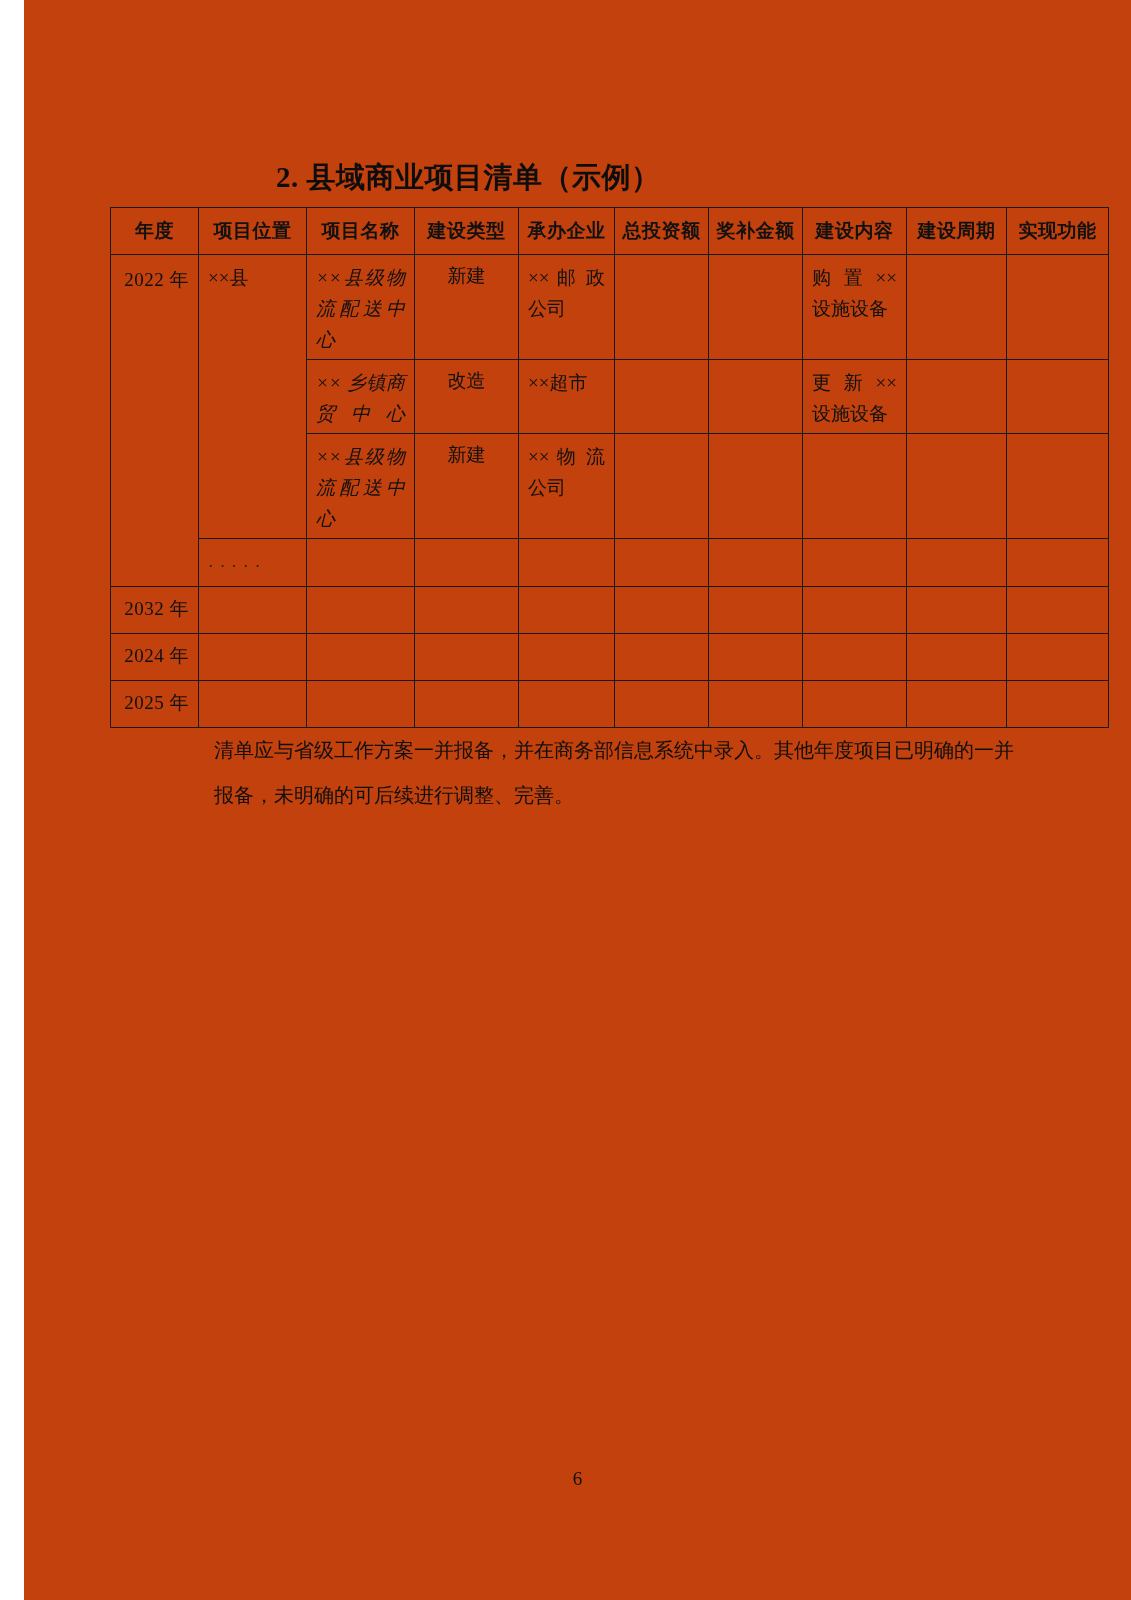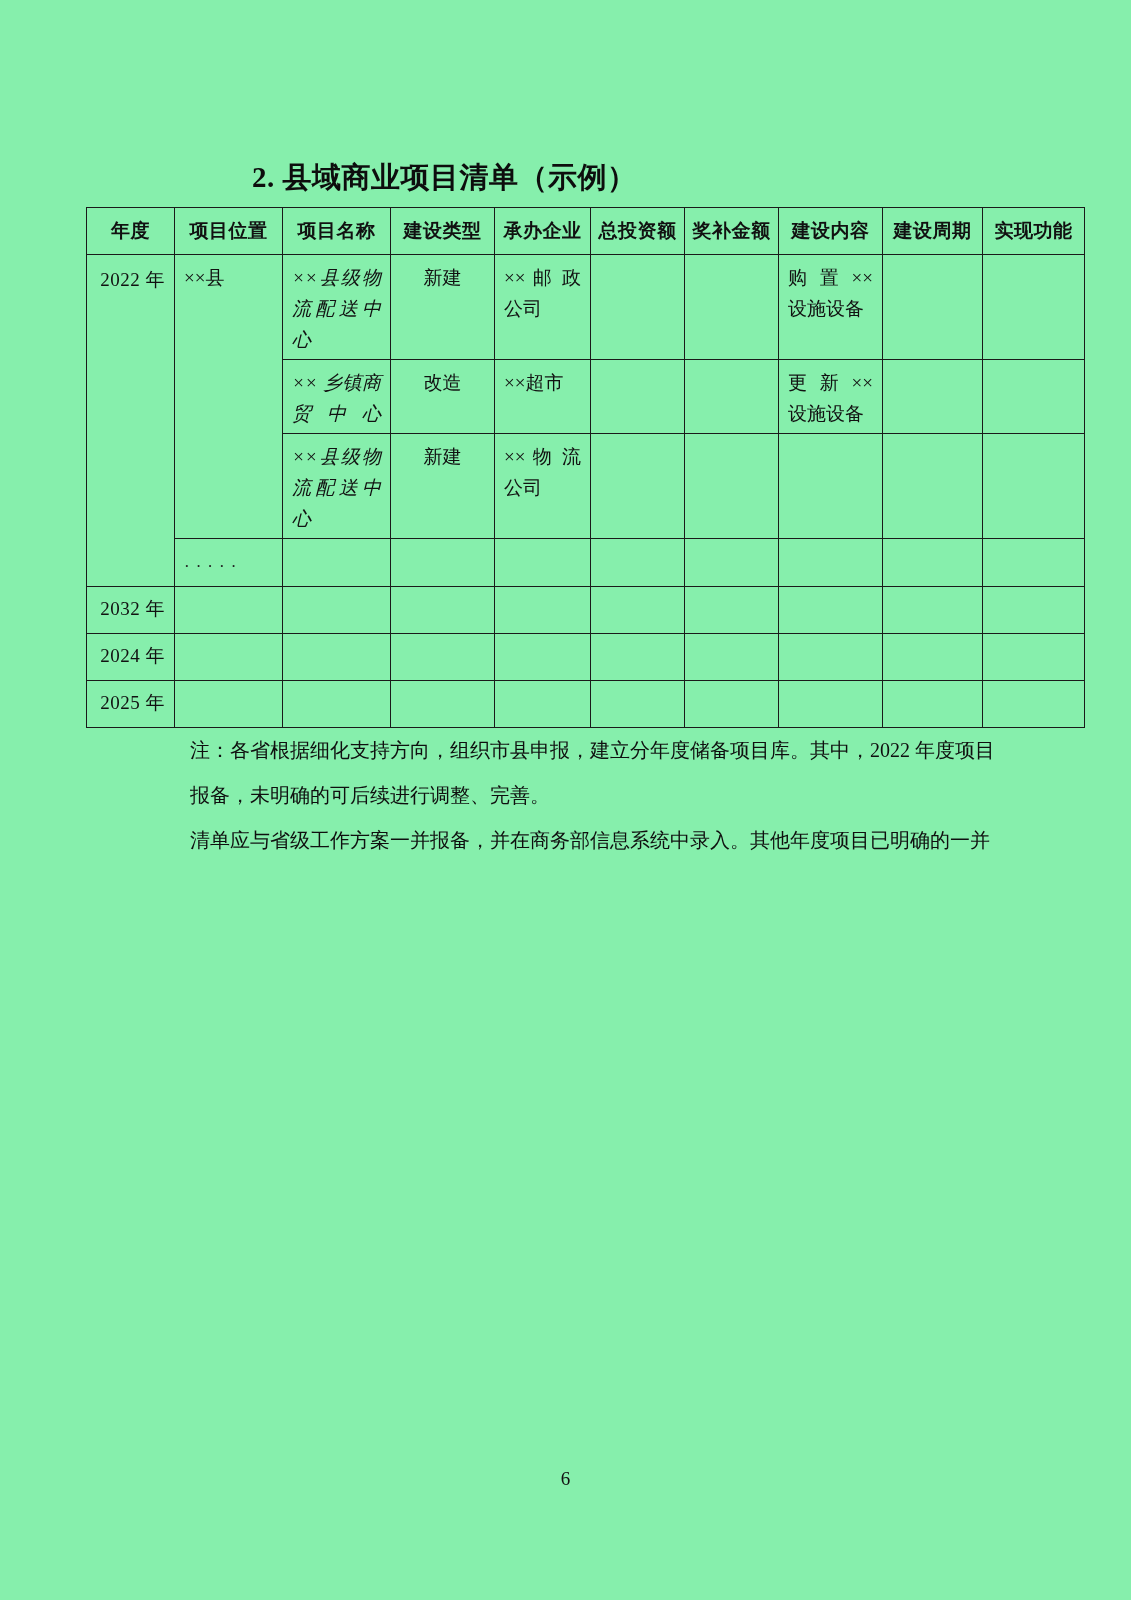--- a/index.html
+++ b/index.html
@@ -12,21 +12,22 @@
     height: 1600px;
     position: relative;
     font-family: "Liberation Serif", "DejaVu Serif", serif;
     color: #111111;
     overflow: hidden;
   }
 
   .page {
     position: absolute;
     inset: 0;
-    background: #86efac;
+    background: #c2410c;
+    margin-left: 24px;
   }
 
   
   .section-title {
     position: absolute;
     left: 252px;
     top: 158px;
     font-size: 29px;
     font-weight: 700;
     letter-spacing: 0.5px;
@@ -86,20 +87,21 @@
     text-align: justify;
     text-align-last: justify;
     font-style: italic;
   }
   .loose {
     text-align: justify;
     text-align-last: left;
   }
   .center {
     text-align: center;
+    font-family: Liberation Mono, monospace;
   }
   .ellipsis-cell .cell-inner {
     padding-top: 12px;
     letter-spacing: 6px;
     font-size: 17px;
     color: #222;
   }
   .blank-row td {
     height: 46px;
   }
@@ -324,20 +326,19 @@
           <td></td>
           <td></td>
           <td></td>
           <td></td>
         </tr>
       </tbody>
     </table>
   </div>
 
   <div class="note">
-    <p>注：各省根据细化支持方向，组织市县申报，建立分年度储备项目库。其中，2022 年度项目</p>
+    <p>清单应与省级工作方案一并报备，并在商务部信息系统中录入。其他年度项目已明确的一并</p>
     <p>报备，未明确的可后续进行调整、完善。</p>
-    <p>清单应与省级工作方案一并报备，并在商务部信息系统中录入。其他年度项目已明确的一并</p>
   </div>
 
   <div class="page-number">6</div>
 
 </div>
 
 </body></html>

